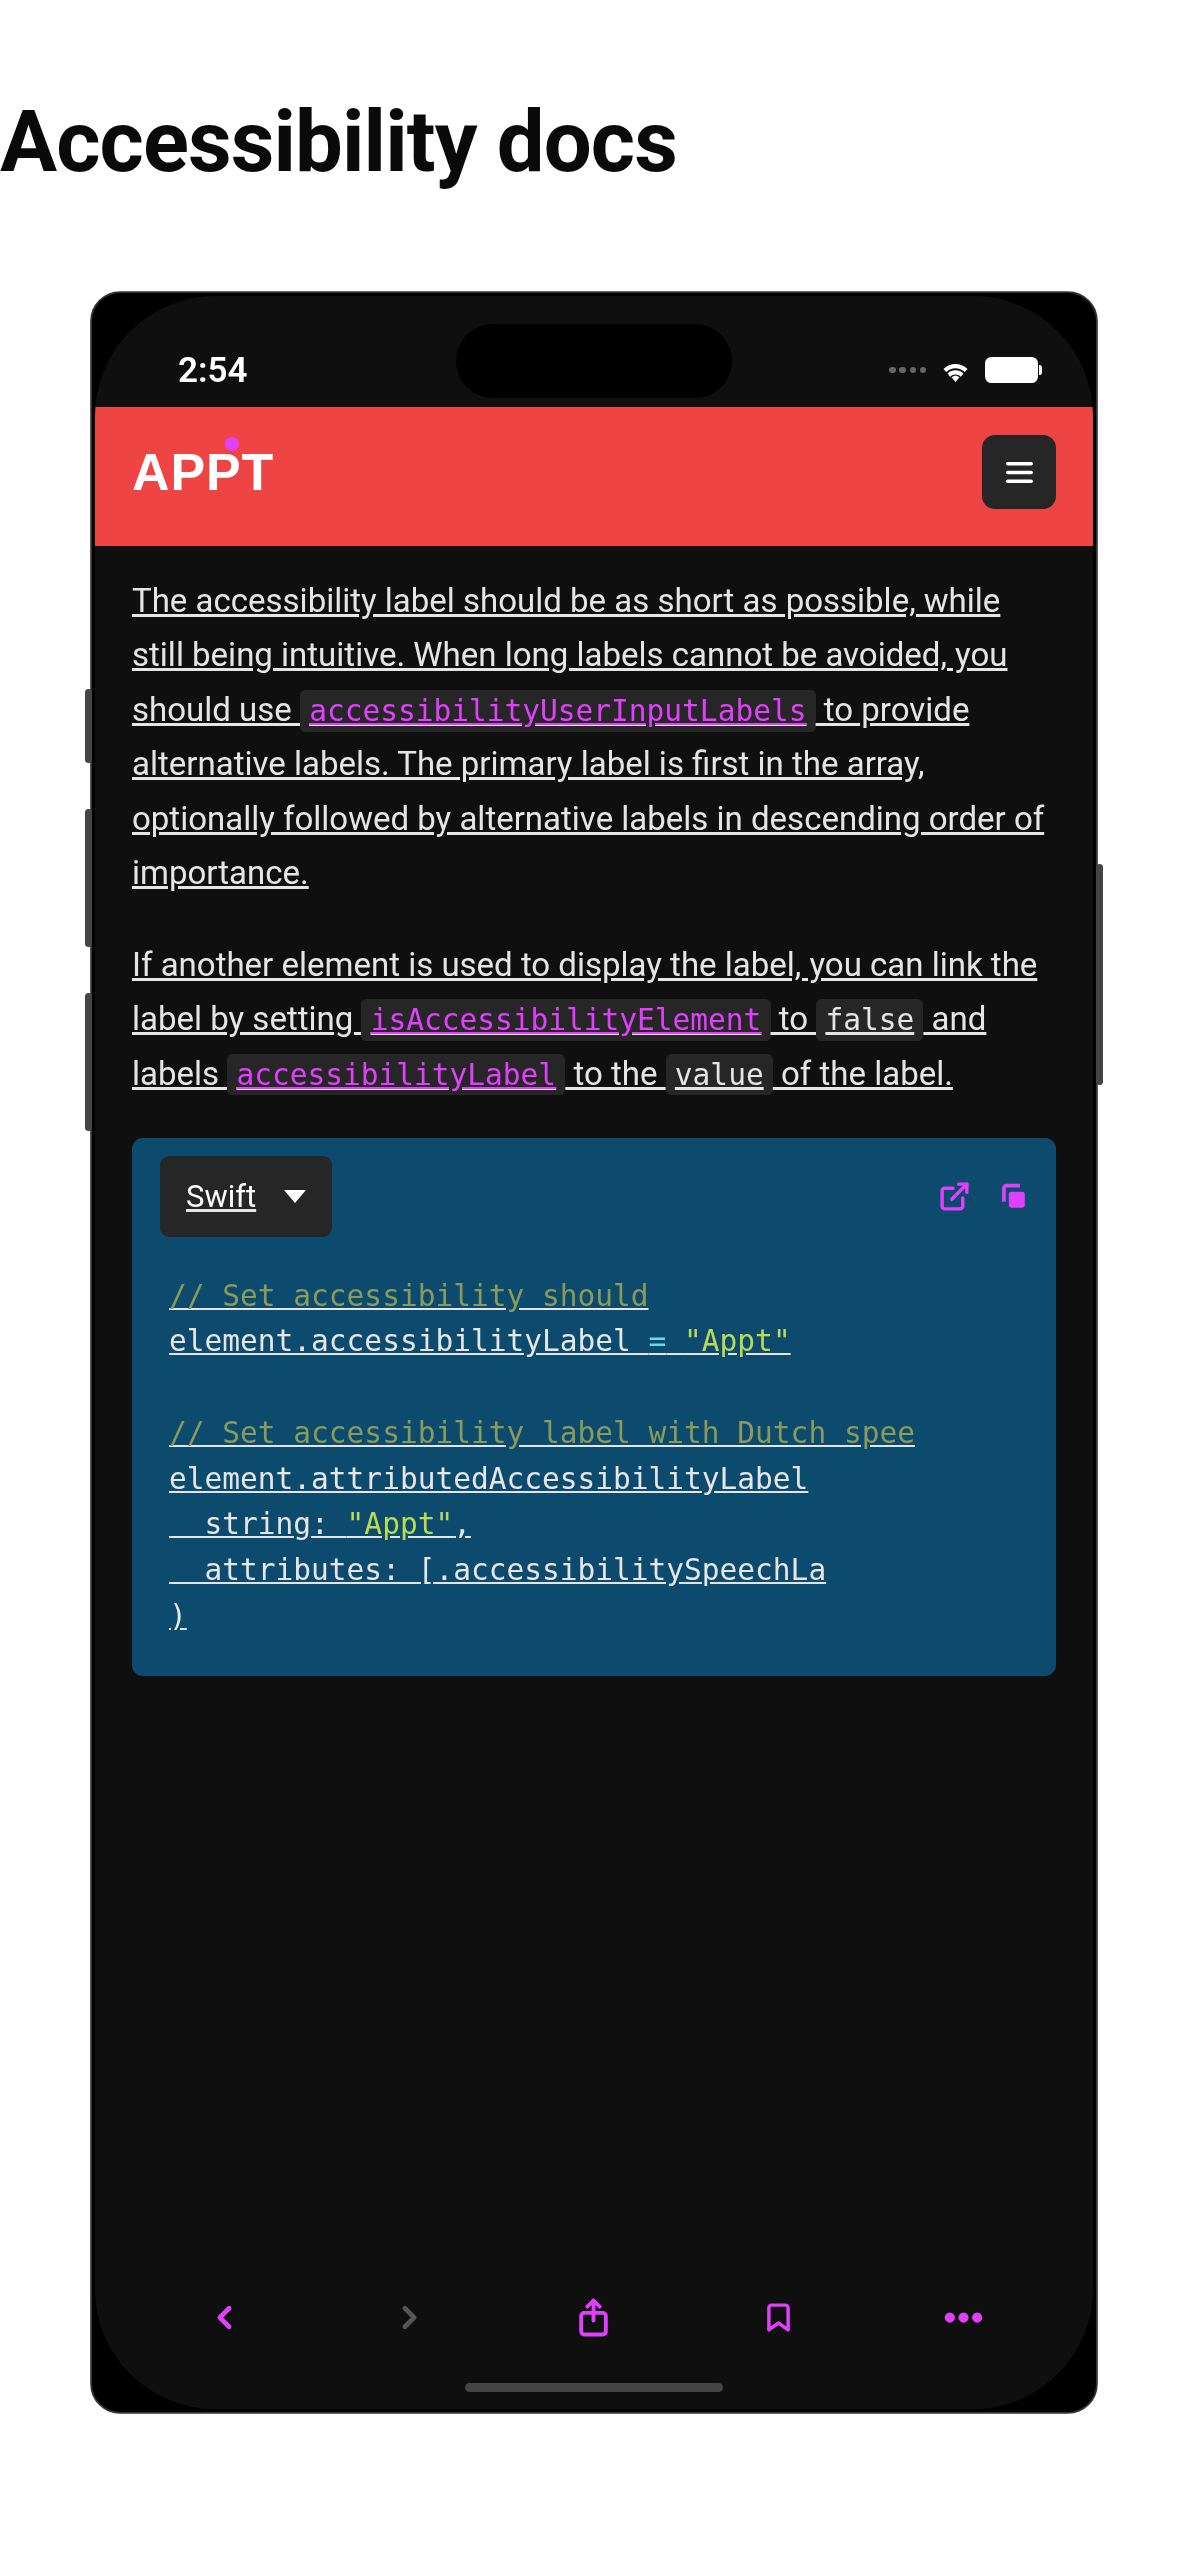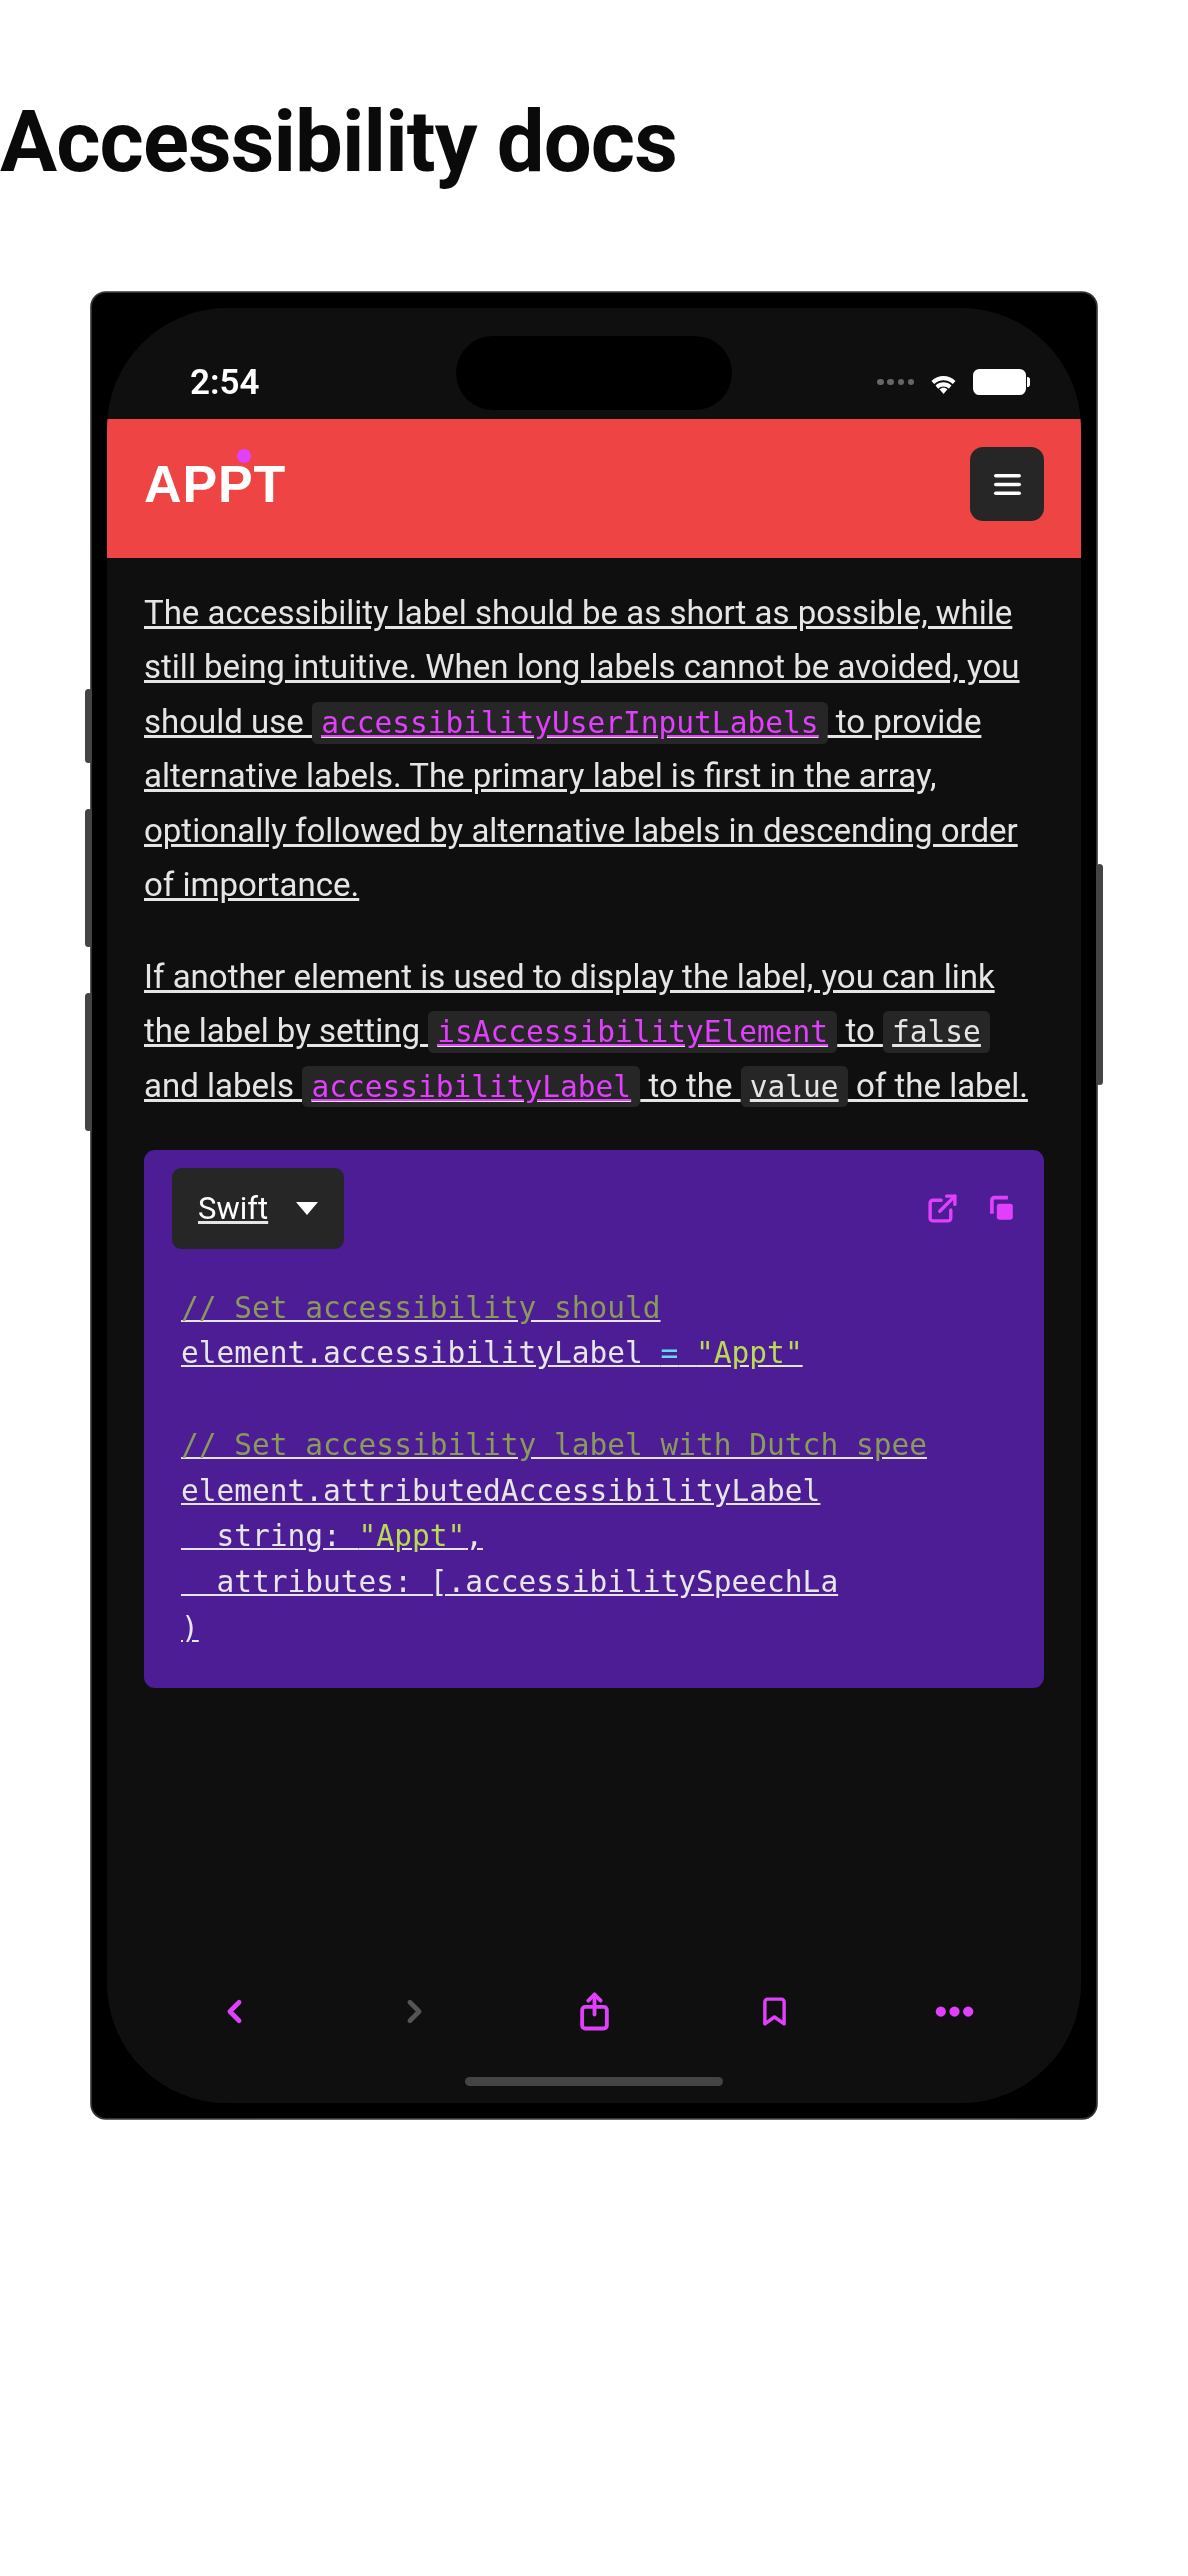--- a/index.html
+++ b/index.html
@@ -16,25 +16,25 @@
   }
   .outer-title {
     font-size: 85px;
     font-weight: 700;
     color: #0a0a0a;
     padding-top: 92px;
     letter-spacing: -0.9px;
   }
   .phone-frame {
     width: 1004px;
-    height: 1825px;
+    height: 2119px;
     margin: 101px auto 0;
     background: #000;
-    border-radius: 14px;
-    padding: 15px;
+    border-radius: 28px;
+    padding: 3px;
     position: relative;
     box-shadow: 0 0 0 1.8px #333;
   }
   .phone-side-btn {
     position: absolute;
     background: #444;
     border-radius: 3.7px;
   }
   .side-left-1 { left: -7.4px; top: 396px; width: 7.4px; height: 74px; }
   .side-left-2 { left: -7.4px; top: 516px; width: 7.4px; height: 138px; }
@@ -160,21 +160,21 @@
     border-radius: 5.5px;
     font-size: 29.5px;
   }
   .code-link {
     color: #e040fb;
     text-decoration: underline;
     text-decoration-color: #e040fb;
     cursor: pointer;
   }
   .code-block {
-    background: #4c1d95;
+    background: #0c4a6e;
     border-radius: 11px;
     margin-top: 28px;
     overflow: hidden;
   }
   .code-toolbar {
     display: flex;
     justify-content: space-between;
     align-items: center;
     padding: 18.4px 28px;
   }

